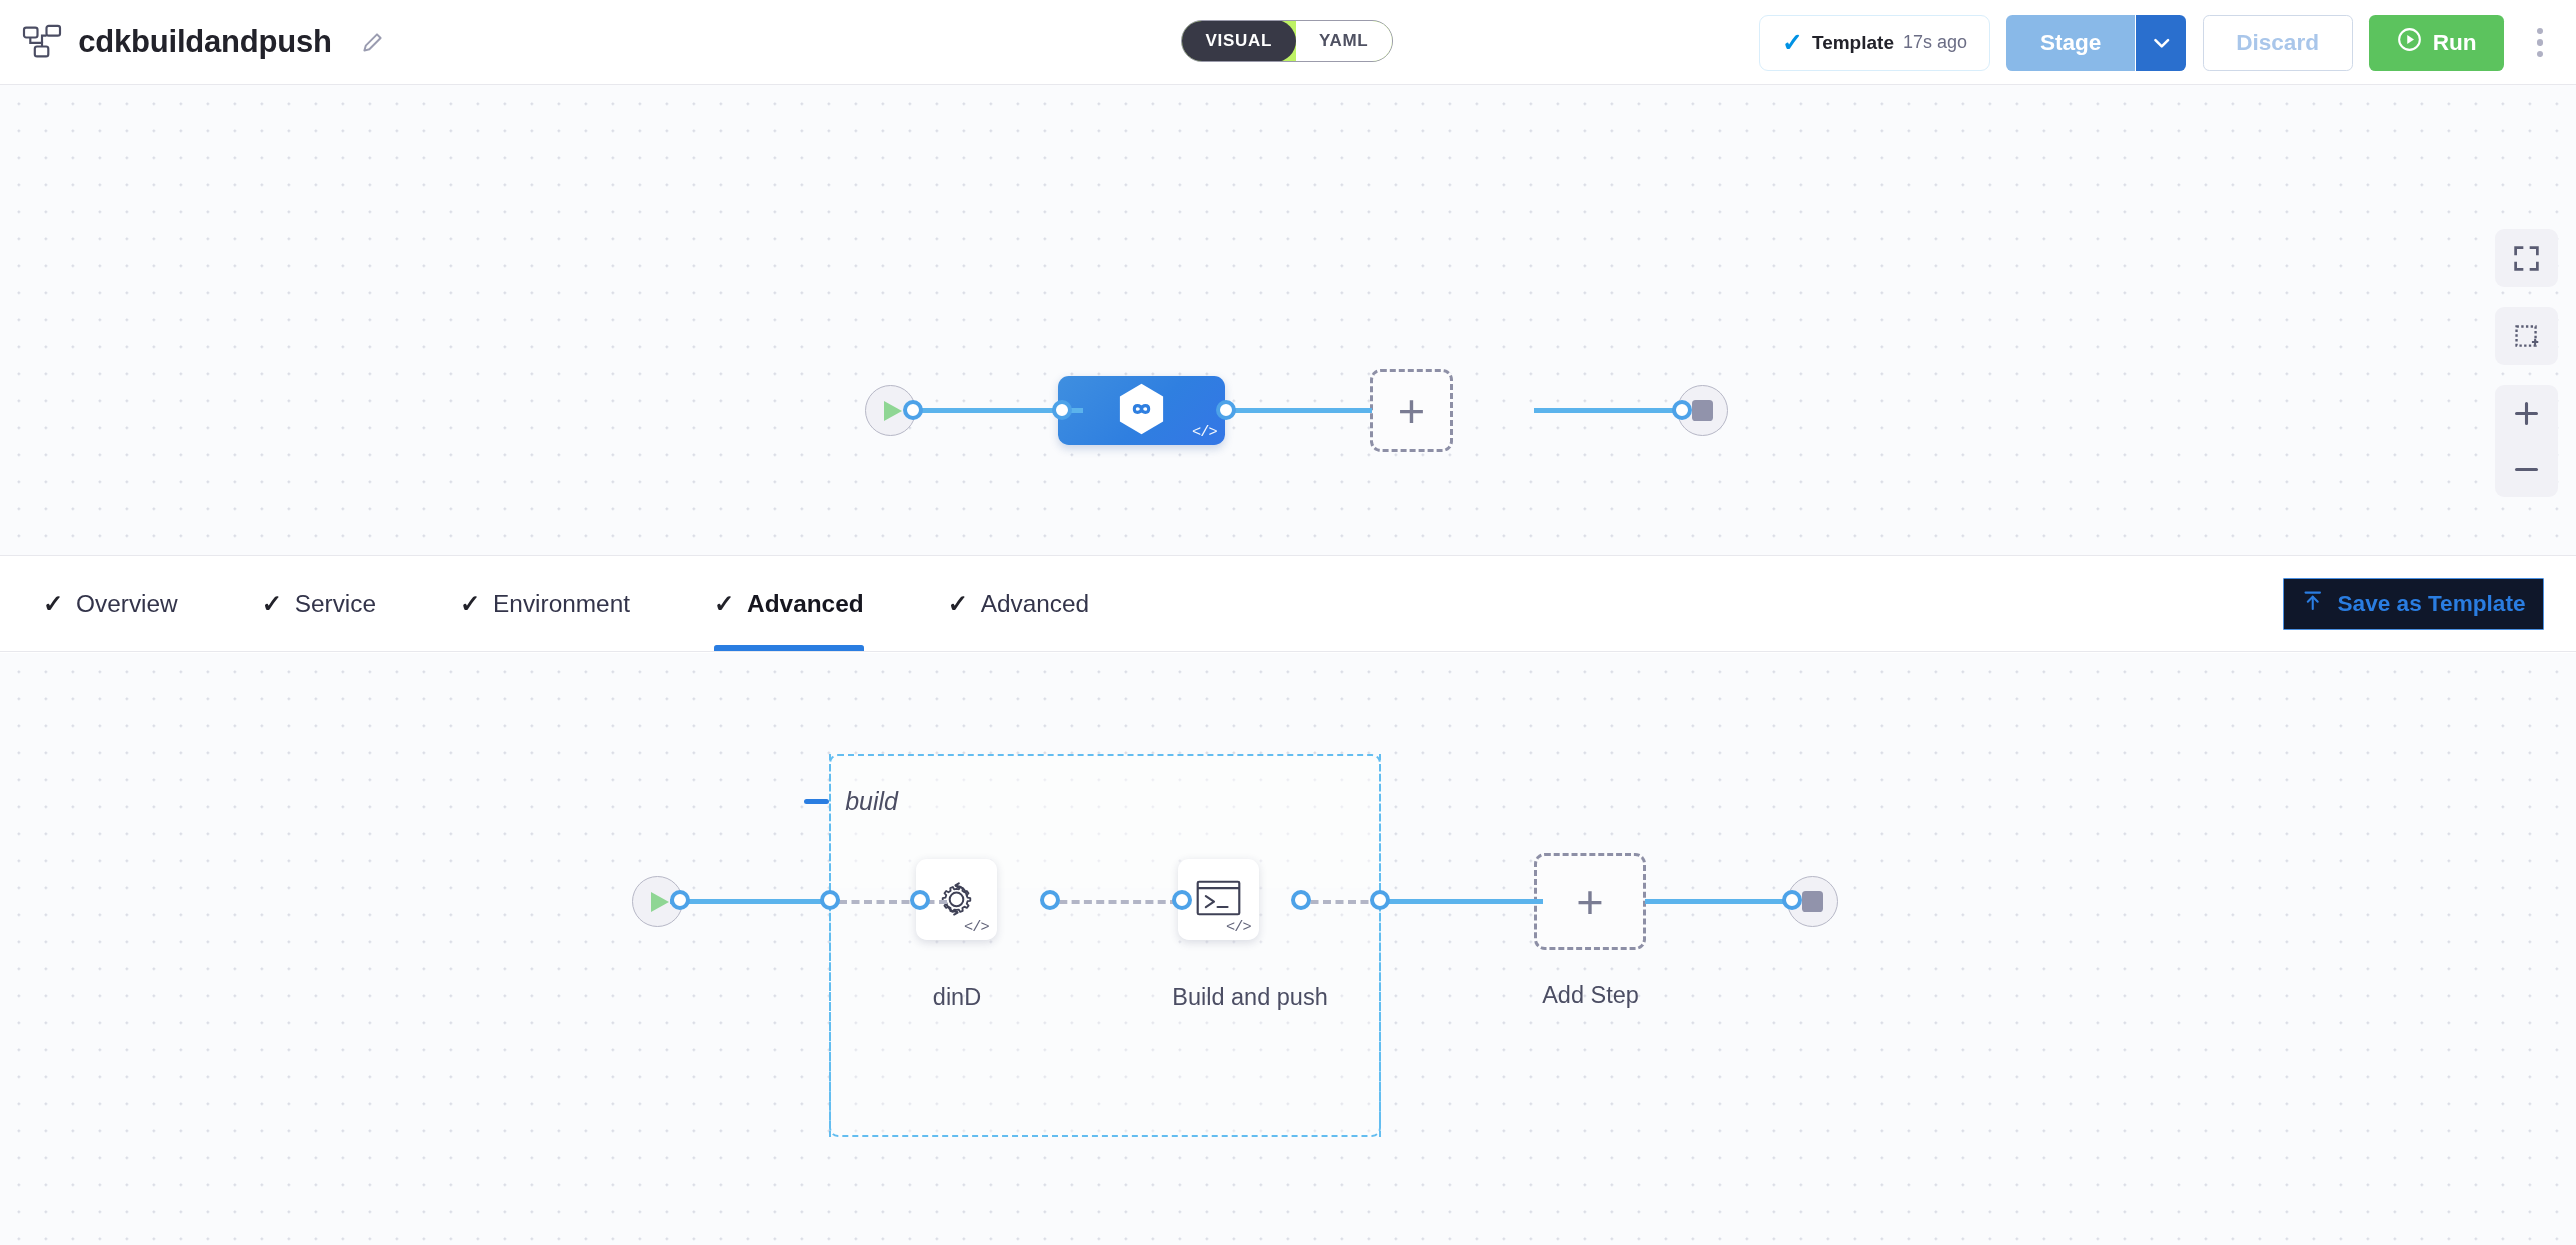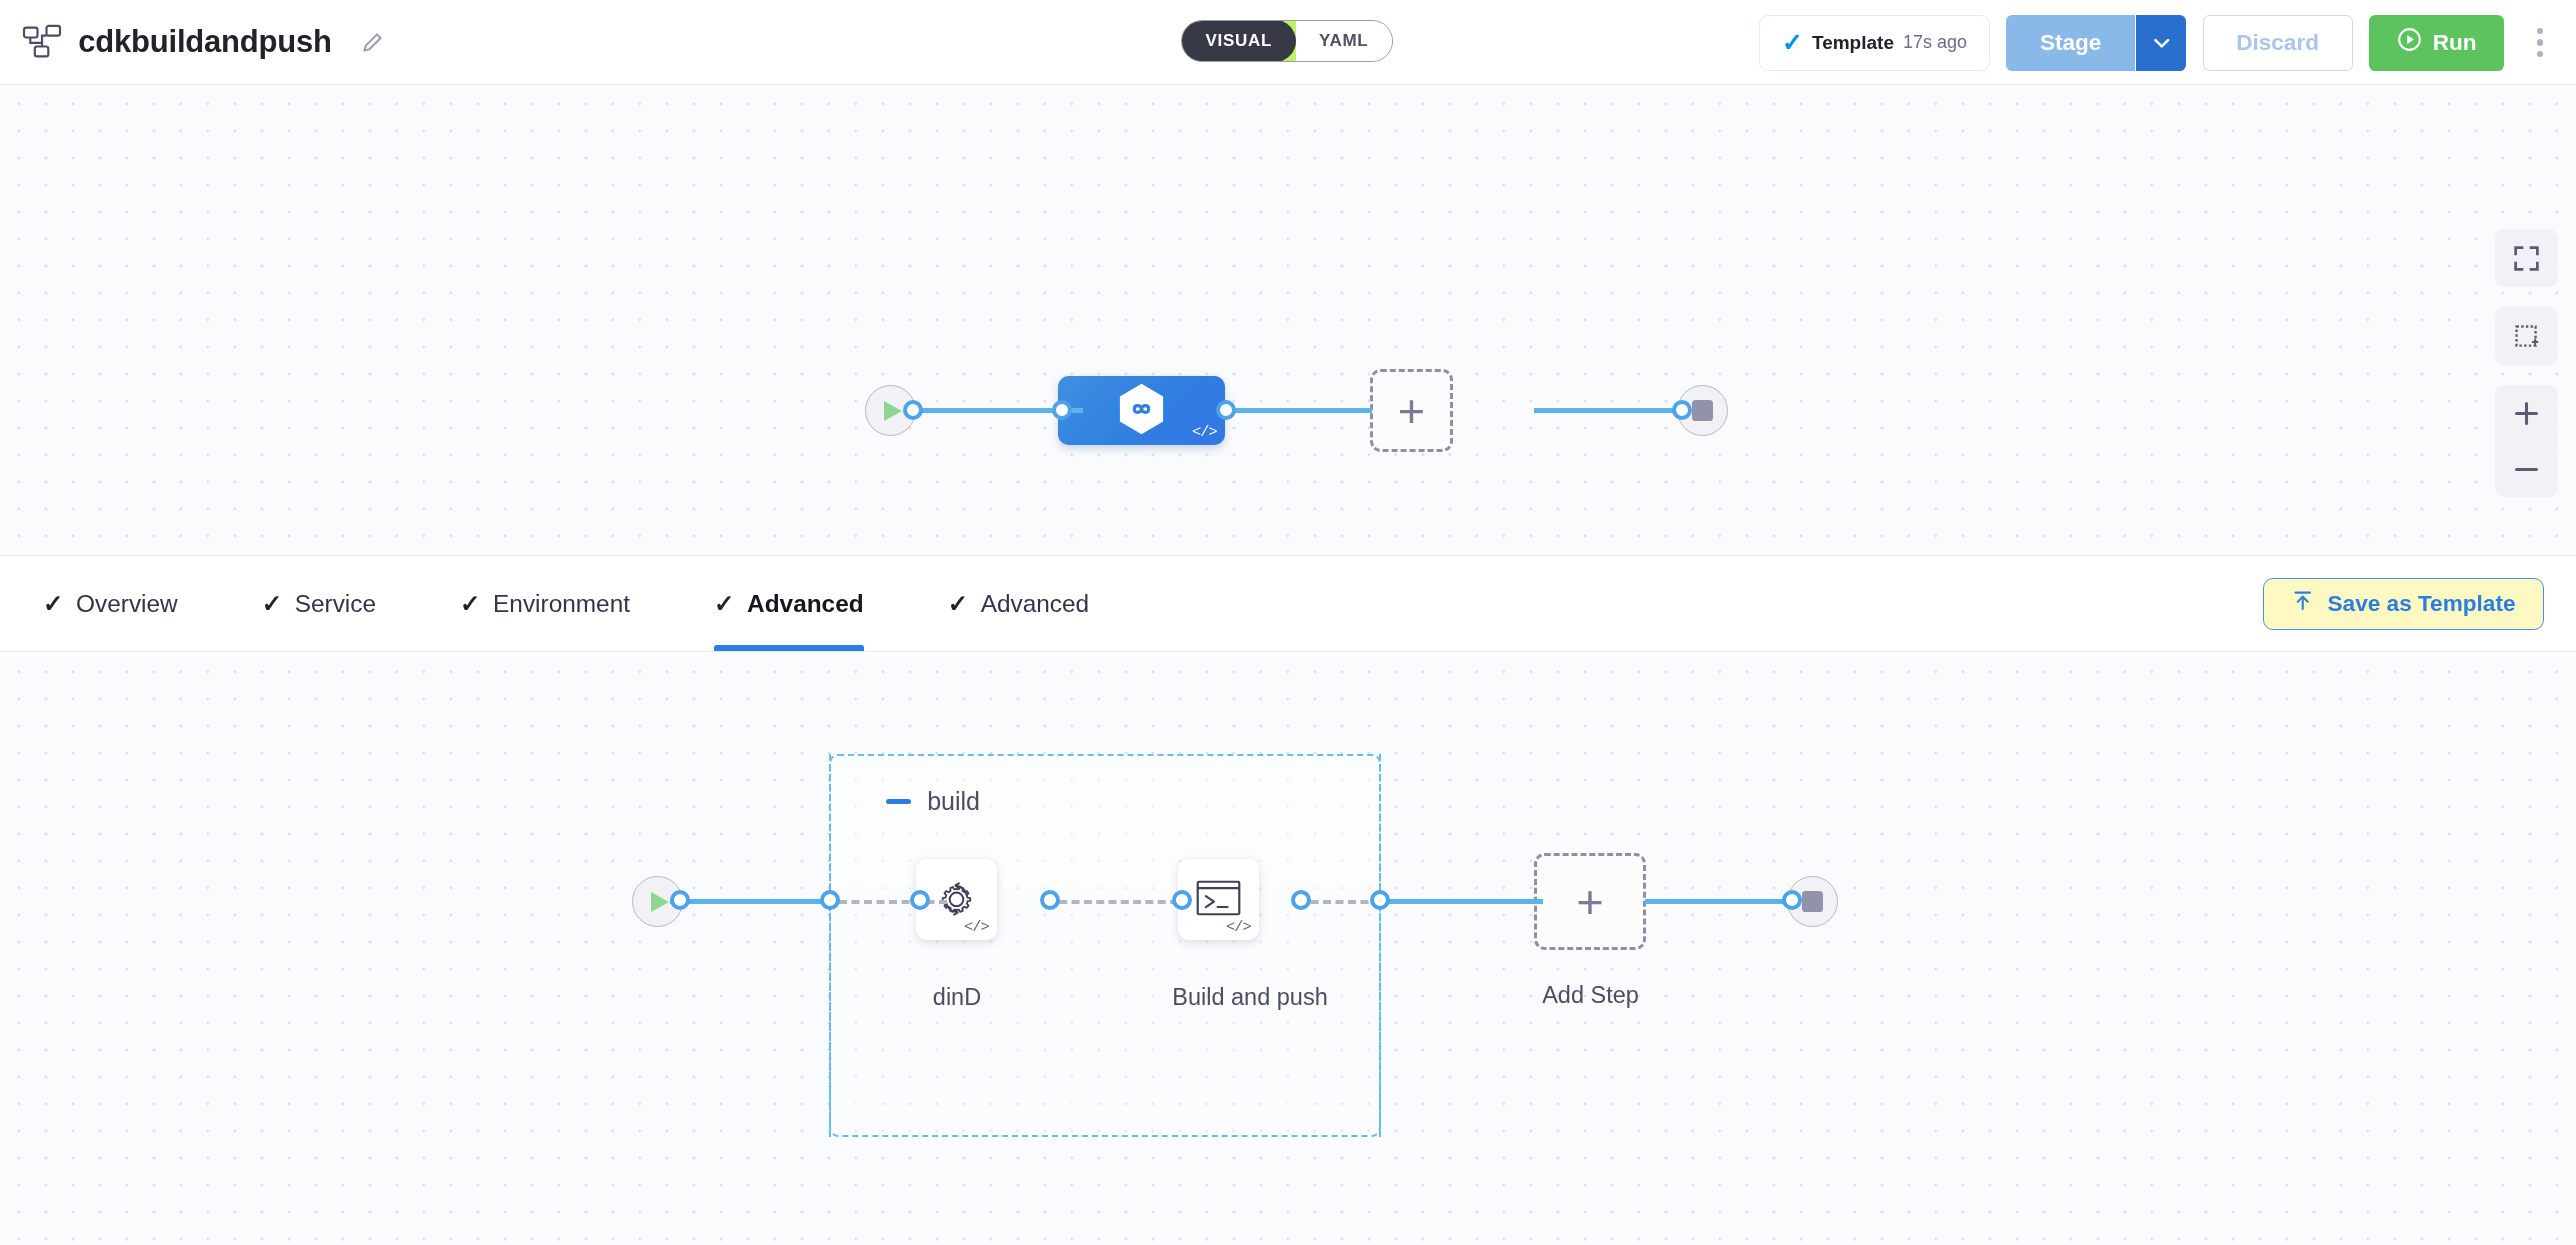--- a/index.html
+++ b/index.html
@@ -206,23 +206,23 @@
     position: relative;
   }
   .tab .tick { font-size: 24.4px; color: #22222a; font-weight: bold; }
   .tab.active { font-weight: bold; color: #16161f; }
   .tab.active::after {
     content: ""; position: absolute; left: 0; right: 42px; bottom: 0;
     height: 6.3px; background: #2a7de1; border-radius: 2.7px 2.7px 0 0;
   }
   .save-template-btn {
     position: absolute; right: 32.5px; top: 21.7px;
-    height: 52px; padding: 0 27px;
-    border: 0.9px solid #4a90e2; border-radius: 10px;
-    background: #fef9c3; color: #2a7de1;
+    height: 52px; padding: 0 17px;
+    border: 0.9px solid #4a90e2; border-radius: 1px;
+    background: #0f172a; color: #2a7de1;
     font-size: 22.6px; font-weight: bold; cursor: pointer;
     display: flex; align-items: center; gap: 12.6px;
     font-family: "Liberation Sans", sans-serif;
   }
 
   
   .group-box {
     position: absolute; border: 2.7px dashed #63bdf0;
     border-radius: 9px; background: rgba(255,255,255,0.30);
   }
@@ -411,21 +411,21 @@
     <span>Save as Template</span>
   </button>
 </div>
 
 <div class="canvas" id="step-canvas">
 
   <div class="group-box" style="left:829px; top:104px; width:552px; height:131px; border:none;"></div>
 
   <div class="group-box" style="left:829px; top:101px; width:552px; height:383px; visibility:visible;"></div>
 
-  <div class="group-header" style="left:886px; top:134px;">
+  <div class="group-header" style="left:804px; top:134px;font-style:italic;">
     <span class="collapse-dash"></span>
     <span class="group-name">build</span>
   </div>
 
   <div class="dash-vline" style="left:829px; top:101px; height:383px;"></div>
   <div class="dash-vline" style="left:1379px; top:101px; height:383px;"></div>
 
   <div class="edge" style="left:670px; top:246px; width:170px;"></div>
   <div class="edge-dashed" style="left:839px; top:247px; width:108px;"></div>
   <div class="edge-dashed" style="left:1047px; top:247px; width:131px;"></div>

